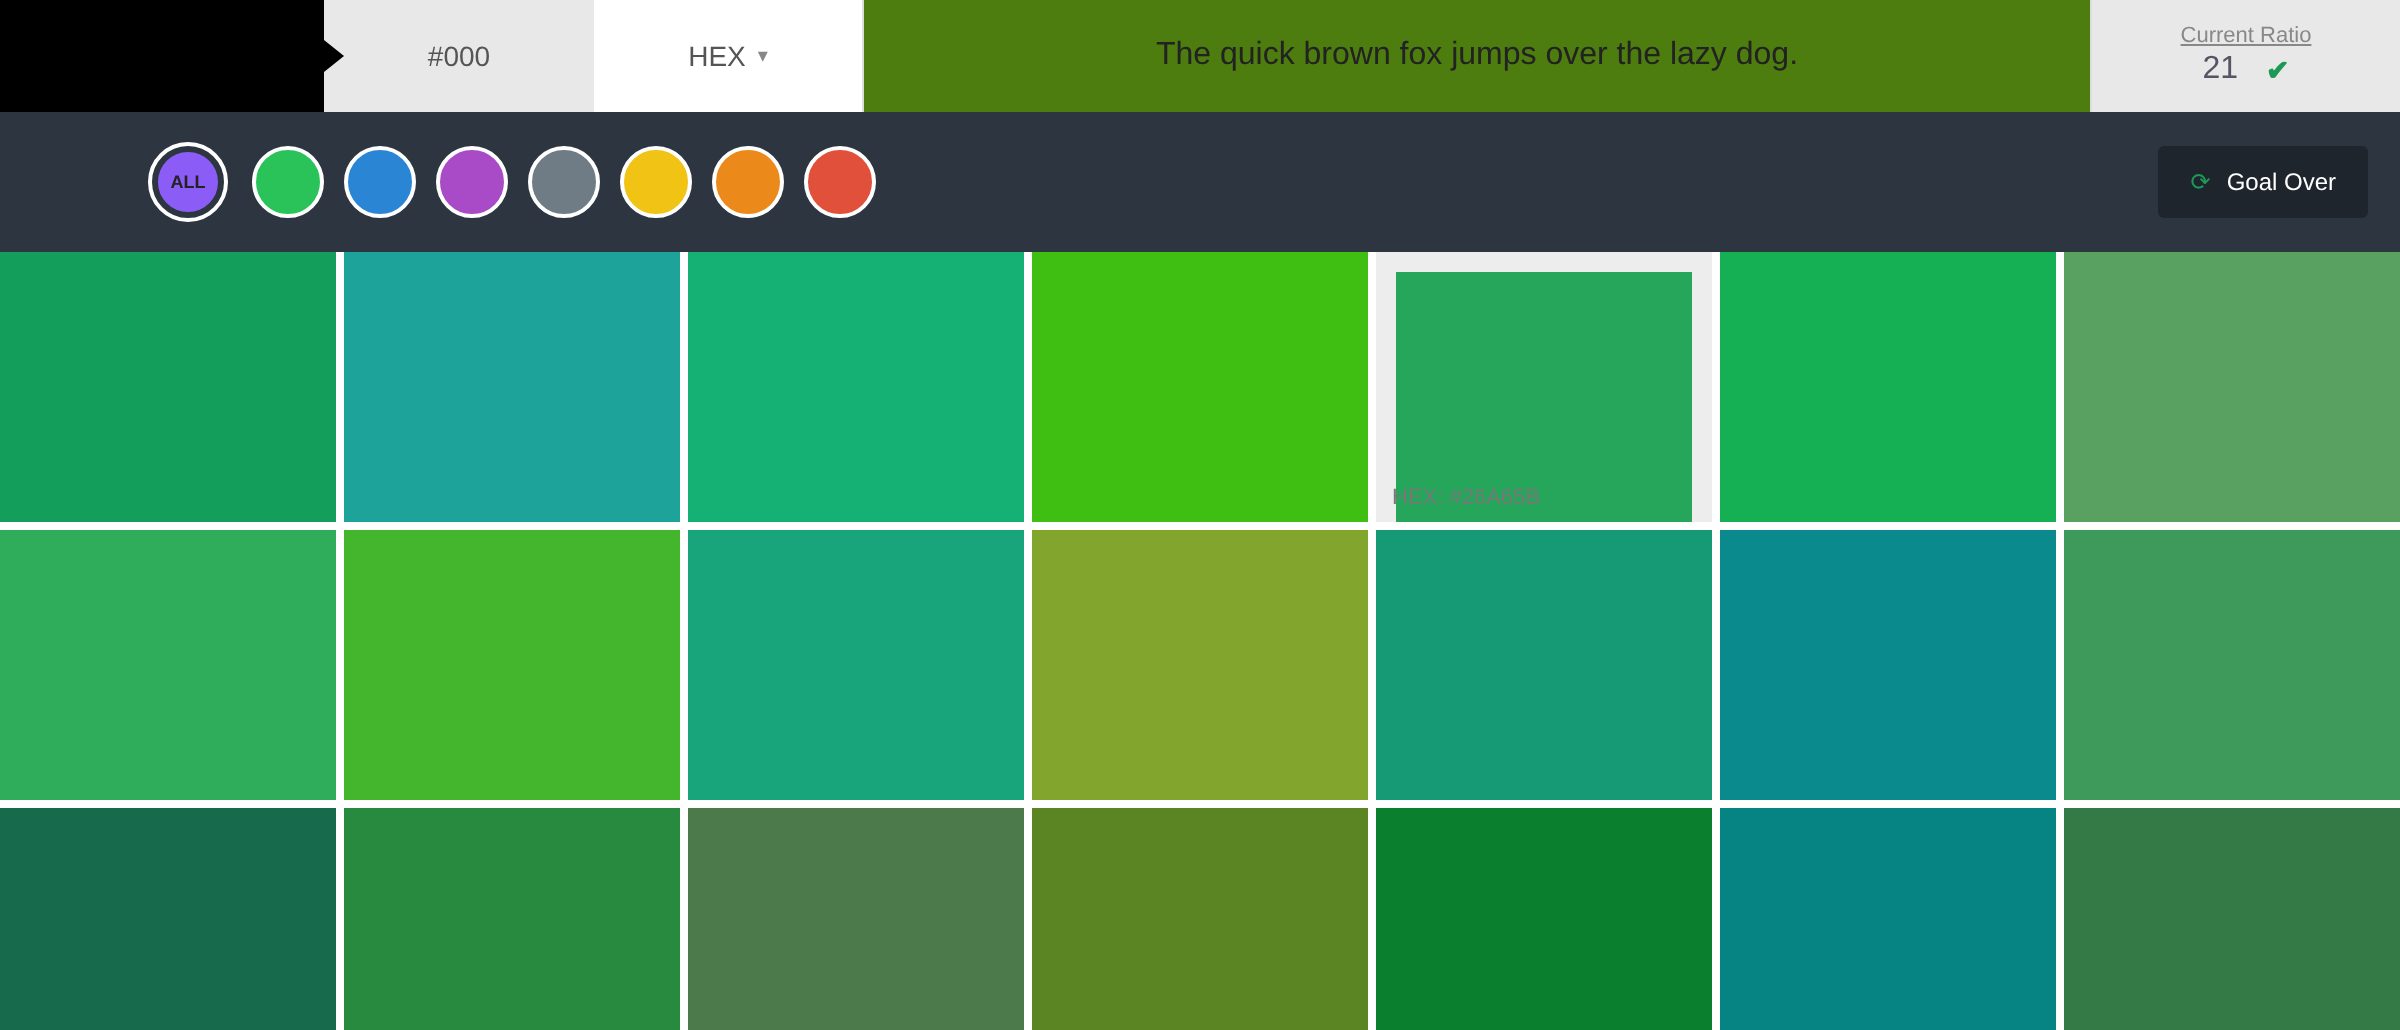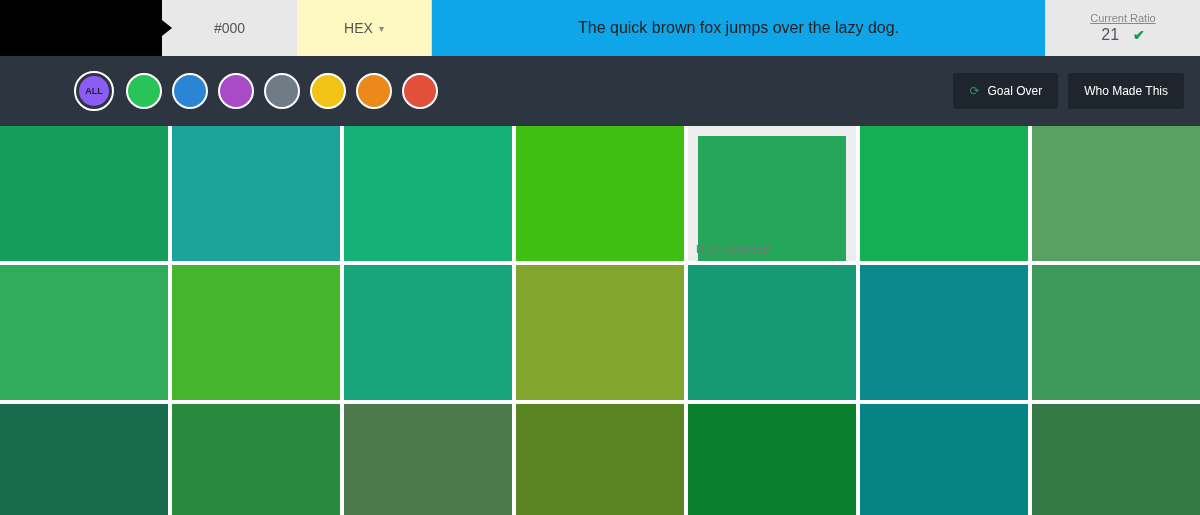--- a/index.html
+++ b/index.html
@@ -27,29 +27,29 @@
   .hex-input {
     width: 135px;
     display:flex; align-items:center; justify-content:center;
     background:#e8e8e8;
     color:#555; font-size:14px;
   }
   .format-select {
     width: 135px;
     display:flex; align-items:center; justify-content:center;
     gap:6px;
-    background:#fef9c3;
+    background:#ffffff;
     color:#555; font-size:14px;
     cursor:pointer;
     border-right: 1px solid #ddd;
   }
   .chev { font-size:10px; color:#888; }
   .sample-text {
     flex:1;
-    background:#0ea5e9;
+    background:#4d7c0f;
     display:flex; align-items:center; justify-content:center;
     font-size:16px; color:#222;
   }
   .ratio {
     width:155px;
     display:flex; flex-direction:column; align-items:center; justify-content:center;
     gap:2px;
     background:#e8e8e8;
     border-left:1px solid #ddd;
   }
@@ -155,23 +155,20 @@
       <div class="filter-dot" style="background: rgb(111, 123, 133);"></div>
       <div class="filter-dot" style="background: rgb(240, 195, 21);"></div>
       <div class="filter-dot" style="background: rgb(235, 138, 26);"></div>
       <div class="filter-dot" style="background: rgb(224, 80, 58);"></div>
     </div>
   <div class="spacer"></div>
   <button class="action-btn">
     <span class="refresh-icon">⟳</span>
     <span>Goal Over</span>
   </button>
-  <button class="action-btn">
-    <span>Who Made This</span>
-  </button>
 </div>
 
 <div class="grid">
     <div class="swatch" style="background: rgb(19, 158, 91);"></div>
     <div class="swatch" style="background: rgb(29, 163, 154);"></div>
     <div class="swatch" style="background: rgb(20, 176, 116);"></div>
     <div class="swatch" style="background: rgb(63, 191, 18);"></div>
     <div class="swatch" data-selected="true">
       <div class="inner" style="background: rgb(38, 166, 91);"></div>
       <div class="hex-label">HEX: #26A65B</div>

